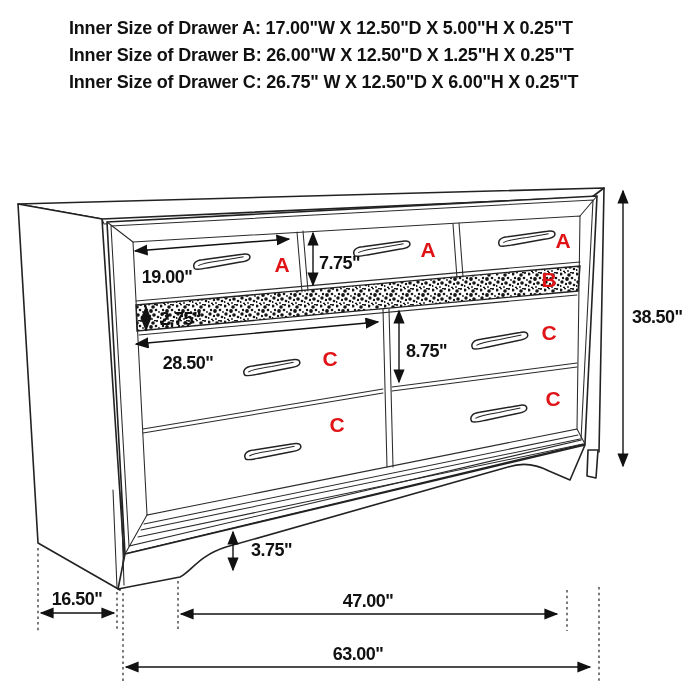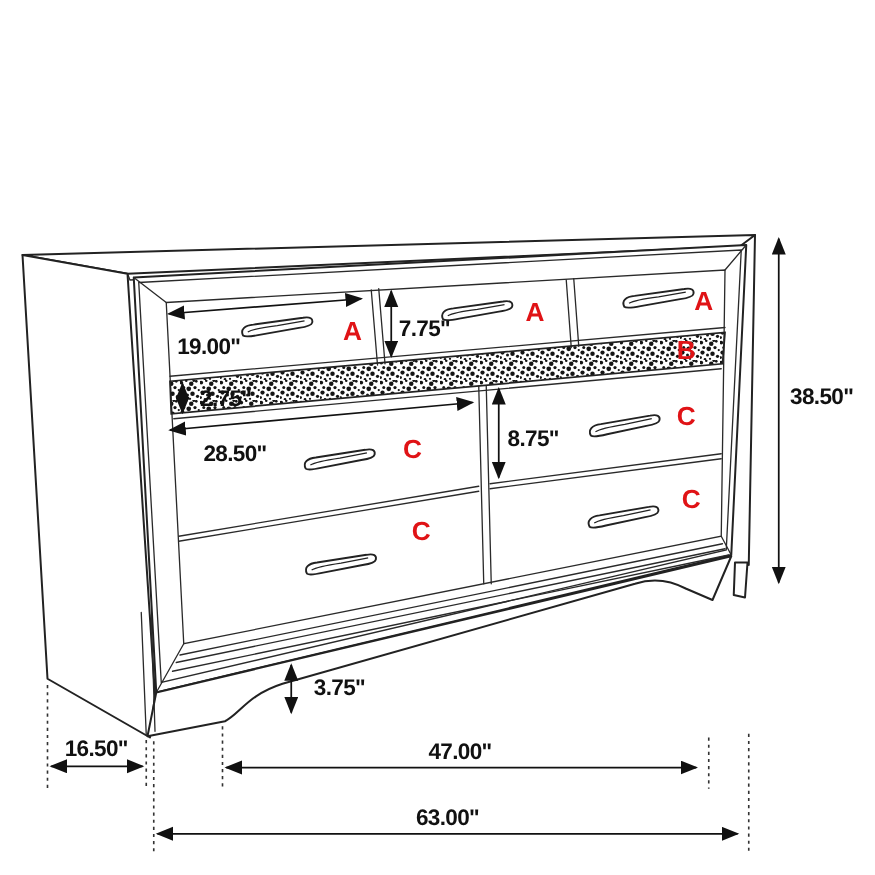--- a/index.html
+++ b/index.html
@@ -15,20 +15,25 @@
   .dim{stroke:#111;stroke-width:1.4;fill:none;}
   .ext{stroke:#333;stroke-width:1.3;fill:none;stroke-dasharray:2.5 3.2;}
   .dim-label{font-size:18px;font-weight:bold;fill:#111;letter-spacing:-0.5px;}
   .drawer-letter{font-size:21px;font-weight:bold;}
 </style>
 </head>
 <body>
 
 <div id="stage">
 
+  <div id="header">
+    <span>Inner Size of Drawer A: 17.00"W X 12.50"D X 5.00"H X 0.25"T</span>
+    <span>Inner Size of Drawer B: 26.00"W X 12.50"D X 1.25"H X 0.25"T</span>
+    <span>Inner Size of Drawer C: 26.75" W X 12.50"D X 6.00"H X 0.25"T</span>
+  </div>
 
   <svg width="700" height="700" viewBox="0 0 700 700">
     <defs>
       <marker id="arr" markerWidth="11" markerHeight="9" refX="9" refY="4" orient="auto-start-reverse">
         <path d="M0,0 L10,4 L0,8 Z" fill="#111"></path>
       </marker>
       <pattern id="speckle" width="16" height="16" patternUnits="userSpaceOnUse">
         <circle cx="1" cy="2" r="1.5" fill="#151515"></circle>
         <circle cx="5" cy="0.6" r="1.0" fill="#151515"></circle>
         <circle cx="9" cy="3" r="1.8" fill="#151515"></circle>

